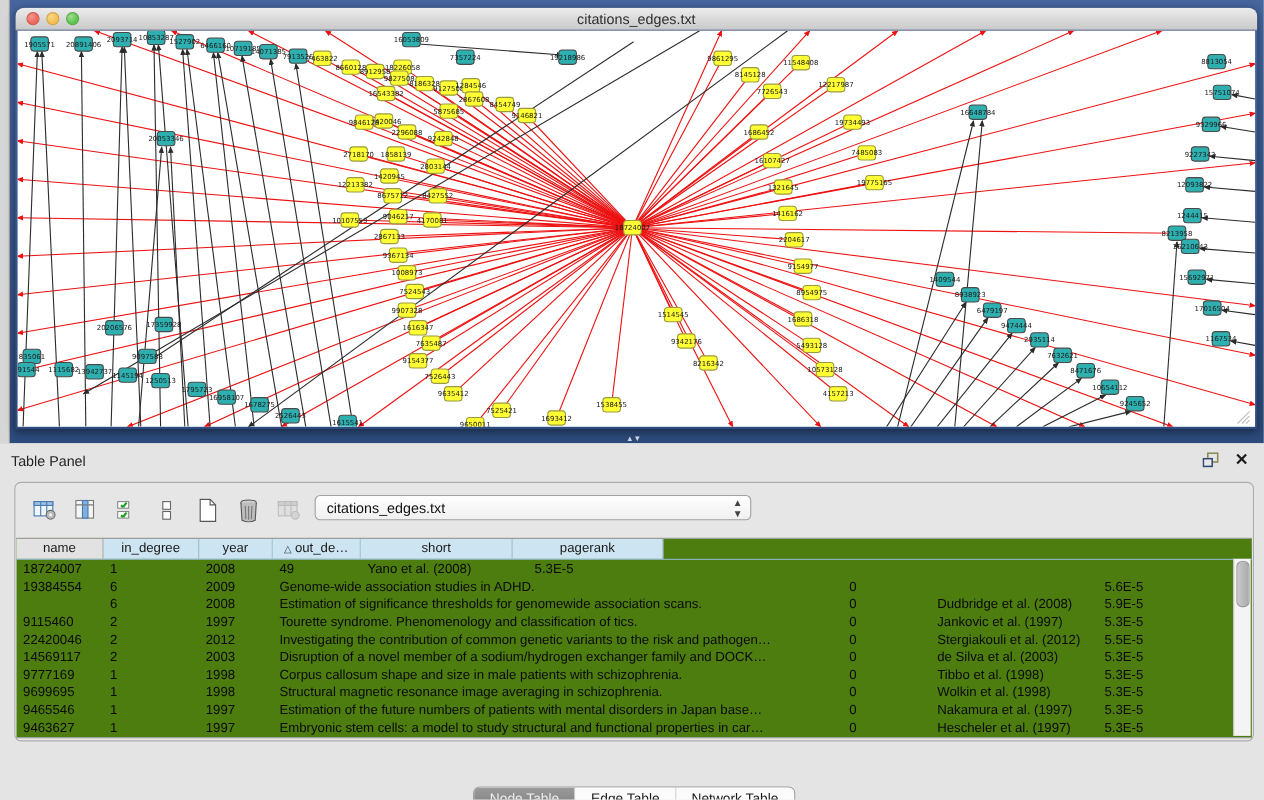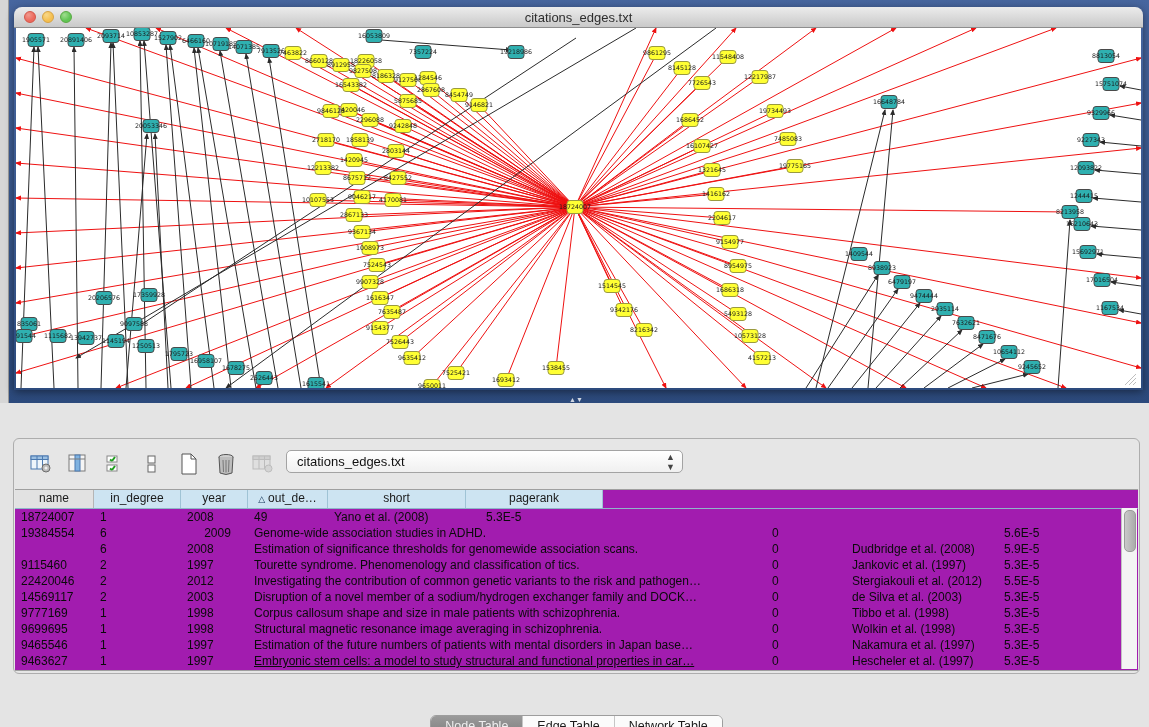--- a/index.html
+++ b/index.html
@@ -30,21 +30,21 @@
   #tp-close{position:absolute;right:14px;top:6px;font-size:15px;font-weight:bold;color:#1a1a1a;cursor:pointer;}
 
   #tp-container{position:absolute;left:13px;top:35px;width:1127px;height:236px;border:1px solid #adadad;border-radius:6px;background:#e6e6e6;box-sizing:border-box;}
   #tp-toolbar{position:absolute;left:14px;top:8px;height:34px;display:flex;align-items:center;gap:11px;}
   .tbtn{width:26px;height:26px;display:flex;align-items:center;justify-content:center;cursor:pointer;}
   .fx{font-family:"Liberation Serif",serif;font-style:italic;font-size:15px;font-weight:bold;color:#1a1a1a;}
   #table-select{position:absolute;left:272px;top:11px;width:397px;height:23px;border:1px solid #a3a3a3;border-radius:5px;background:linear-gradient(#ffffff,#f0f0f0);box-sizing:border-box;cursor:pointer;}
   #table-select .val{position:absolute;left:10px;top:3px;font-size:13px;color:#111;}
   #table-select .arrows{position:absolute;right:7px;top:1px;font-size:9px;line-height:10px;color:#444;}
 
-  #tp-table{position:absolute;left:1px;top:50px;width:1123px;height:182px;background:#a21caf;border-top:1px solid #9f9f9f;border-bottom:1px solid #9f9f9f;box-sizing:border-box;}
+  #tp-table{position:absolute;left:1px;top:50px;width:1123px;height:182px;background:#4d7c0f;border-top:1px solid #9f9f9f;border-bottom:1px solid #9f9f9f;box-sizing:border-box;}
   #thead{display:flex;height:18px;border-bottom:1px solid #8fb6c9;}
   .th{box-sizing:border-box;border-right:1px solid #9fc3d5;background:#cde4f2;font-size:12px;color:#1a1a1a;text-align:center;line-height:17px;overflow:hidden;white-space:nowrap;}
   .th.first{background:#e2e2e2;border-right:1px solid #b5b5b5;}
   .sort-tri{font-size:9px;color:#135;margin-right:3px;}
   #tbody .tr{display:flex;height:16px;}
   #tbody .td{box-sizing:border-box;font-size:12px;color:#0a0a0a;line-height:16px;white-space:nowrap;overflow:hidden;padding-left:6px;}
   #vscroll{position:absolute;right:1px;top:18px;width:15px;bottom:1px;background:#f4f4f4;border-left:1px solid #c3c3c3;}
   #vthumb{position:absolute;left:2px;top:2px;width:10px;height:40px;border-radius:5px;background:linear-gradient(90deg,#c9c9c9,#ababab);border:1px solid #9a9a9a;}
 
   
@@ -676,20 +676,28 @@
         <svg id="canvas-grip" width="16" height="14">
           <path d="M2,13 L13,2 M6,13 L13,6 M10,13 L13,10" stroke="#8a8a8a" stroke-width="1" fill="none"></path>
         </svg>
       </div>
     </div>
   </div>
 
   <div id="divider-grip">▲▼</div>
 
   <div id="table-panel">
+    <div id="tp-header">
+      <div id="tp-title">Table Panel</div>
+      <svg id="tp-float" viewBox="0 0 16 15">
+        <rect x="5" y="1" width="9" height="8" fill="none" stroke="#8a8a55" stroke-width="1.4"></rect>
+        <rect x="1" y="6" width="8" height="7" fill="#e9e9e9" stroke="#334a77" stroke-width="1.4"></rect>
+      </svg>
+      <div id="tp-close">✕</div>
+    </div>
 
     <div id="tp-container">
       <div id="tp-toolbar">
         <div class="tbtn">
           <svg width="22" height="20" viewBox="0 0 22 20">
             <rect x="1" y="2" width="17" height="13" fill="#eef5fb" stroke="#4a79b0"></rect>
             <rect x="1" y="2" width="17" height="3.5" fill="#9cc0e2" stroke="#4a79b0"></rect>
             <line x1="7" y1="2" x2="7" y2="15" stroke="#4a79b0"></line>
               <line x1="12.5" y1="2" x2="12.5" y2="15" stroke="#4a79b0"></line>
             <circle cx="16" cy="14" r="4" fill="#b9b9b9" stroke="#6d6d6d"></circle>
@@ -765,21 +773,21 @@
               <div class="td" style="width: 79px;">18724007</div>
               <div class="td" style="width: 87px;">1</div>
               <div class="td" style="width: 67px;">2008</div>
               <div class="td" style="width: 80px;">49</div>
               <div class="td" style="width: 138px;">Yano et al. (2008)</div>
               <div class="td" style="width: 137px; padding-left: 20px;">5.3E-5</div>
             </div>
             <div class="tr">
               <div class="td" style="width: 79px;">19384554</div>
               <div class="td" style="width: 87px;">6</div>
-              <div class="td" style="width: 67px; text-align: center;">2009</div>
+              <div class="td" style="width: 67px;">2009</div>
               <div class="td" style="width: 518px;">Genome-wide association studies in ADHD.</div>
               <div class="td" style="width: 80px;">0</div>
               <div class="td" style="width: 138px; margin-top: 36px;">Franke et al. (2009)</div>
               <div class="td" style="width: 137px; padding-left: 20px;">5.6E-5</div>
             </div>
             <div class="tr">
               <div class="td" style="width: 79px; margin-top: 36px;">18300295</div>
               <div class="td" style="width: 87px;">6</div>
               <div class="td" style="width: 67px;">2008</div>
               <div class="td" style="width: 518px;">Estimation of significance thresholds for genomewide association scans.</div>
@@ -838,21 +846,21 @@
               <div class="td" style="width: 67px;">1997</div>
               <div class="td" style="width: 518px;">Estimation of the future numbers of patients with mental disorders in Japan base…</div>
               <div class="td" style="width: 80px;">0</div>
               <div class="td" style="width: 138px;">Nakamura et al. (1997)</div>
               <div class="td" style="width: 137px; padding-left: 20px;">5.3E-5</div>
             </div>
             <div class="tr">
               <div class="td" style="width: 79px;">9463627</div>
               <div class="td" style="width: 87px;">1</div>
               <div class="td" style="width: 67px;">1997</div>
-              <div class="td" style="width: 518px; text-decoration: underline;">Embryonic stem cells: a model to study structural and functional properties in car…</div>
+              <div class="td" style="width: 518px;">Embryonic stem cells: a model to study structural and functional properties in car…</div>
               <div class="td" style="width: 80px;">0</div>
               <div class="td" style="width: 138px;">Hescheler et al. (1997)</div>
               <div class="td" style="width: 137px; padding-left: 20px;">5.3E-5</div>
             </div>
           </div>
         <div id="vscroll">
           <div id="vthumb"></div>
         </div>
       </div>
 

